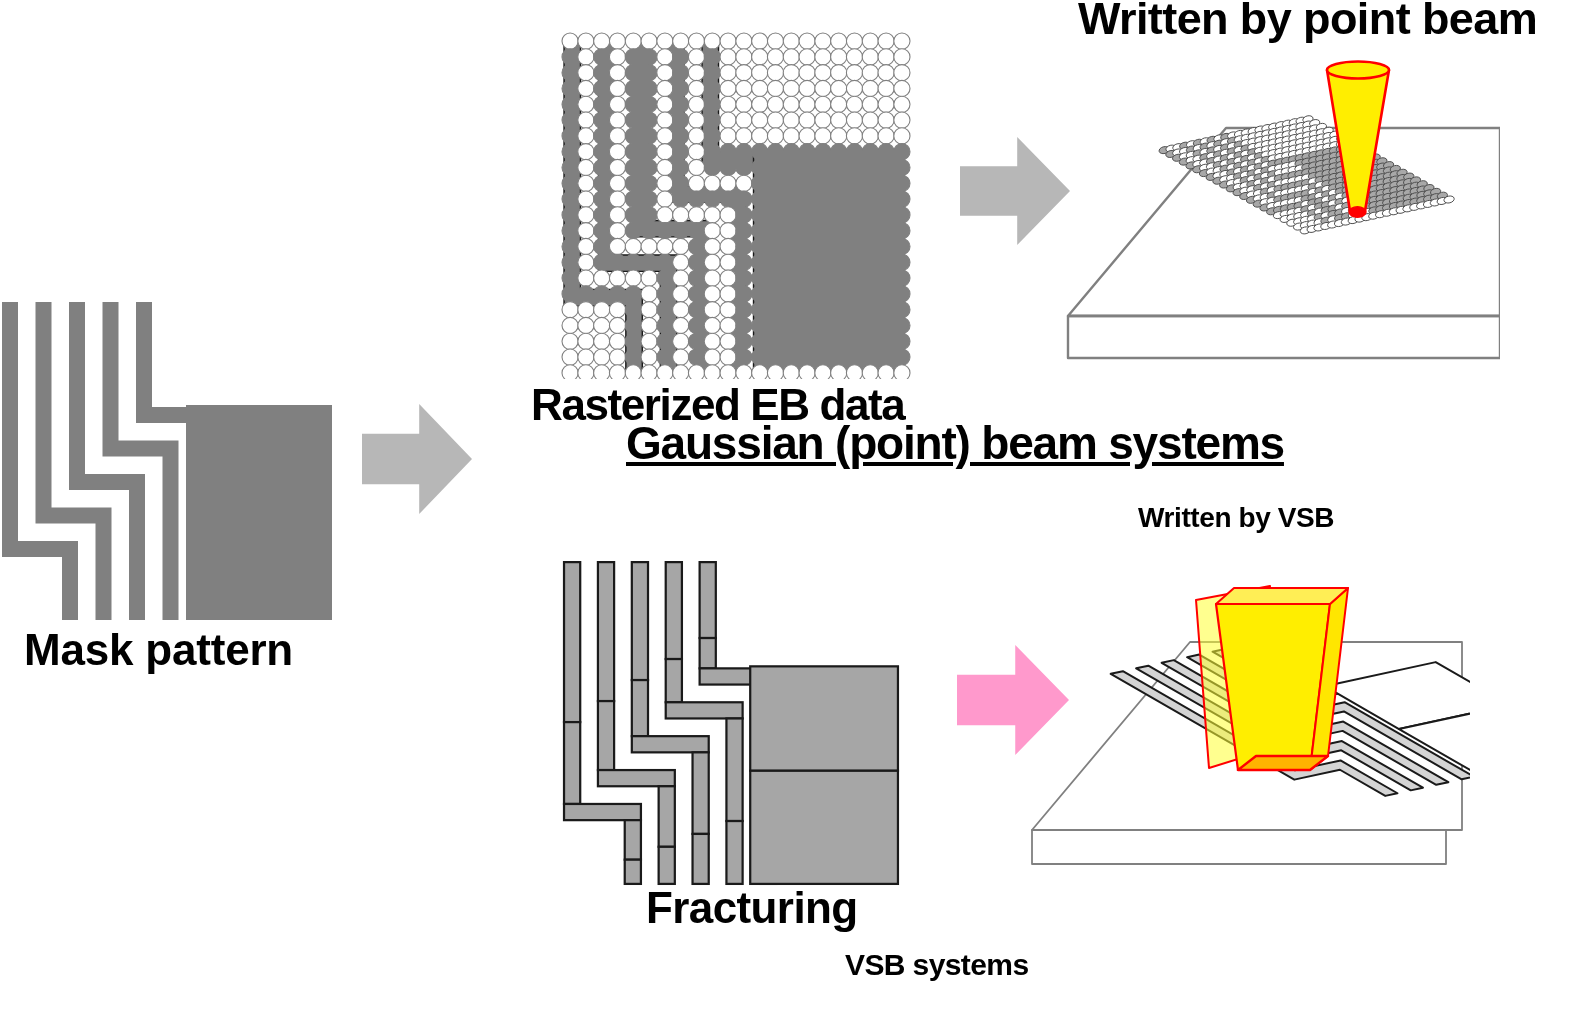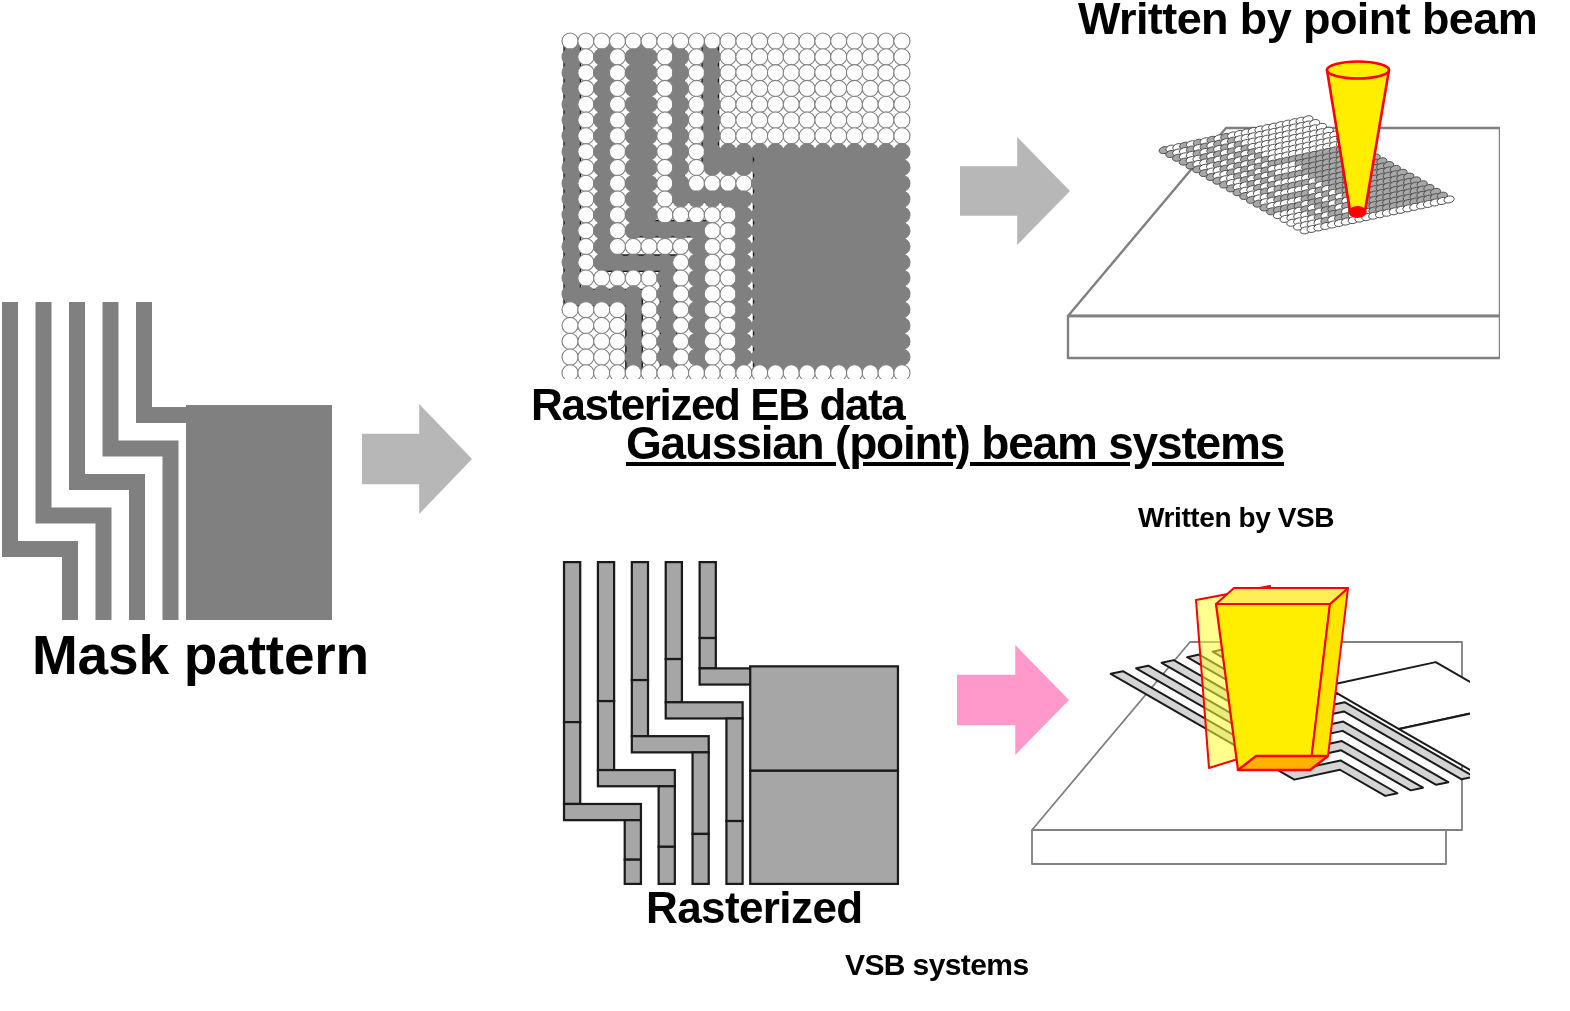--- a/index.html
+++ b/index.html
@@ -5,21 +5,21 @@
 <style>
   html,body{margin:0;padding:0;background:#ffffff;}
   body{
     width:1570px;height:1011px;position:relative;overflow:hidden;
     font-family:"Liberation Sans","DejaVu Sans",sans-serif;
     background:#ffffff;
   }
   .stage{position:absolute;left:0;top:0;width:1570px;height:1011px;}
   svg{display:block;}
   .lbl{position:absolute;white-space:nowrap;font-weight:bold;color:#000000;line-height:1;}
-  #label-mask-pattern{left:32px;top:628px;font-size:55px;letter-spacing:-0.2px;}
+  #label-mask-pattern{left:24px;top:628px;font-size:44px;letter-spacing:-0.2px;}
   #label-rasterized{left:531px;top:355px;font-size:44px;letter-spacing:-1.4px;margin-top:28px;}
   #label-gaussian{left:626px;top:420px;font-size:46px;letter-spacing:-1.2px;text-decoration:underline;}
   #label-fracturing{left:646px;top:886px;font-size:44px;letter-spacing:-0.6px;}
   #label-vsb-systems{left:845px;top:950px;font-size:30px;letter-spacing:-0.6px;}
   #label-written-point{left:1078px;top:-4px;font-size:45px;letter-spacing:-0.6px;}
   #label-written-vsb{left:1138px;top:504px;font-size:28px;letter-spacing:-0.4px;}
 </style>
 </head>
 <body>
 
@@ -1095,18 +1095,18 @@
         <polygon points="206,46 320,46 300,212 228,212" fill="#ffee00" stroke="#ff0000" stroke-width="2.2" stroke-linejoin="round"></polygon>
         <polygon points="320,46 338,30 318,198 300,212" fill="#ffe600" stroke="#ff0000" stroke-width="2" stroke-linejoin="round"></polygon>
         <polygon points="206,46 320,46 338,30 224,30" fill="#ffee55" stroke="#ff0000" stroke-width="2" stroke-linejoin="round"></polygon>
         <polygon points="228,212 300,212 318,198 246,198" fill="#ffb300" stroke="#ff0000" stroke-width="2.4" stroke-linejoin="round"></polygon>
       </g>
   </svg>
 
   <div class="lbl" id="label-mask-pattern">Mask pattern</div>
   <div class="lbl" id="label-rasterized">Rasterized EB data</div>
   <div class="lbl" id="label-gaussian">Gaussian (point) beam systems</div>
-  <div class="lbl" id="label-fracturing">Rasterized</div>
+  <div class="lbl" id="label-fracturing">Fracturing</div>
   <div class="lbl" id="label-vsb-systems">VSB systems</div>
   <div class="lbl" id="label-written-point">Written by point beam</div>
   <div class="lbl" id="label-written-vsb">Written by VSB</div>
 
 </div>
 
 </body></html>

